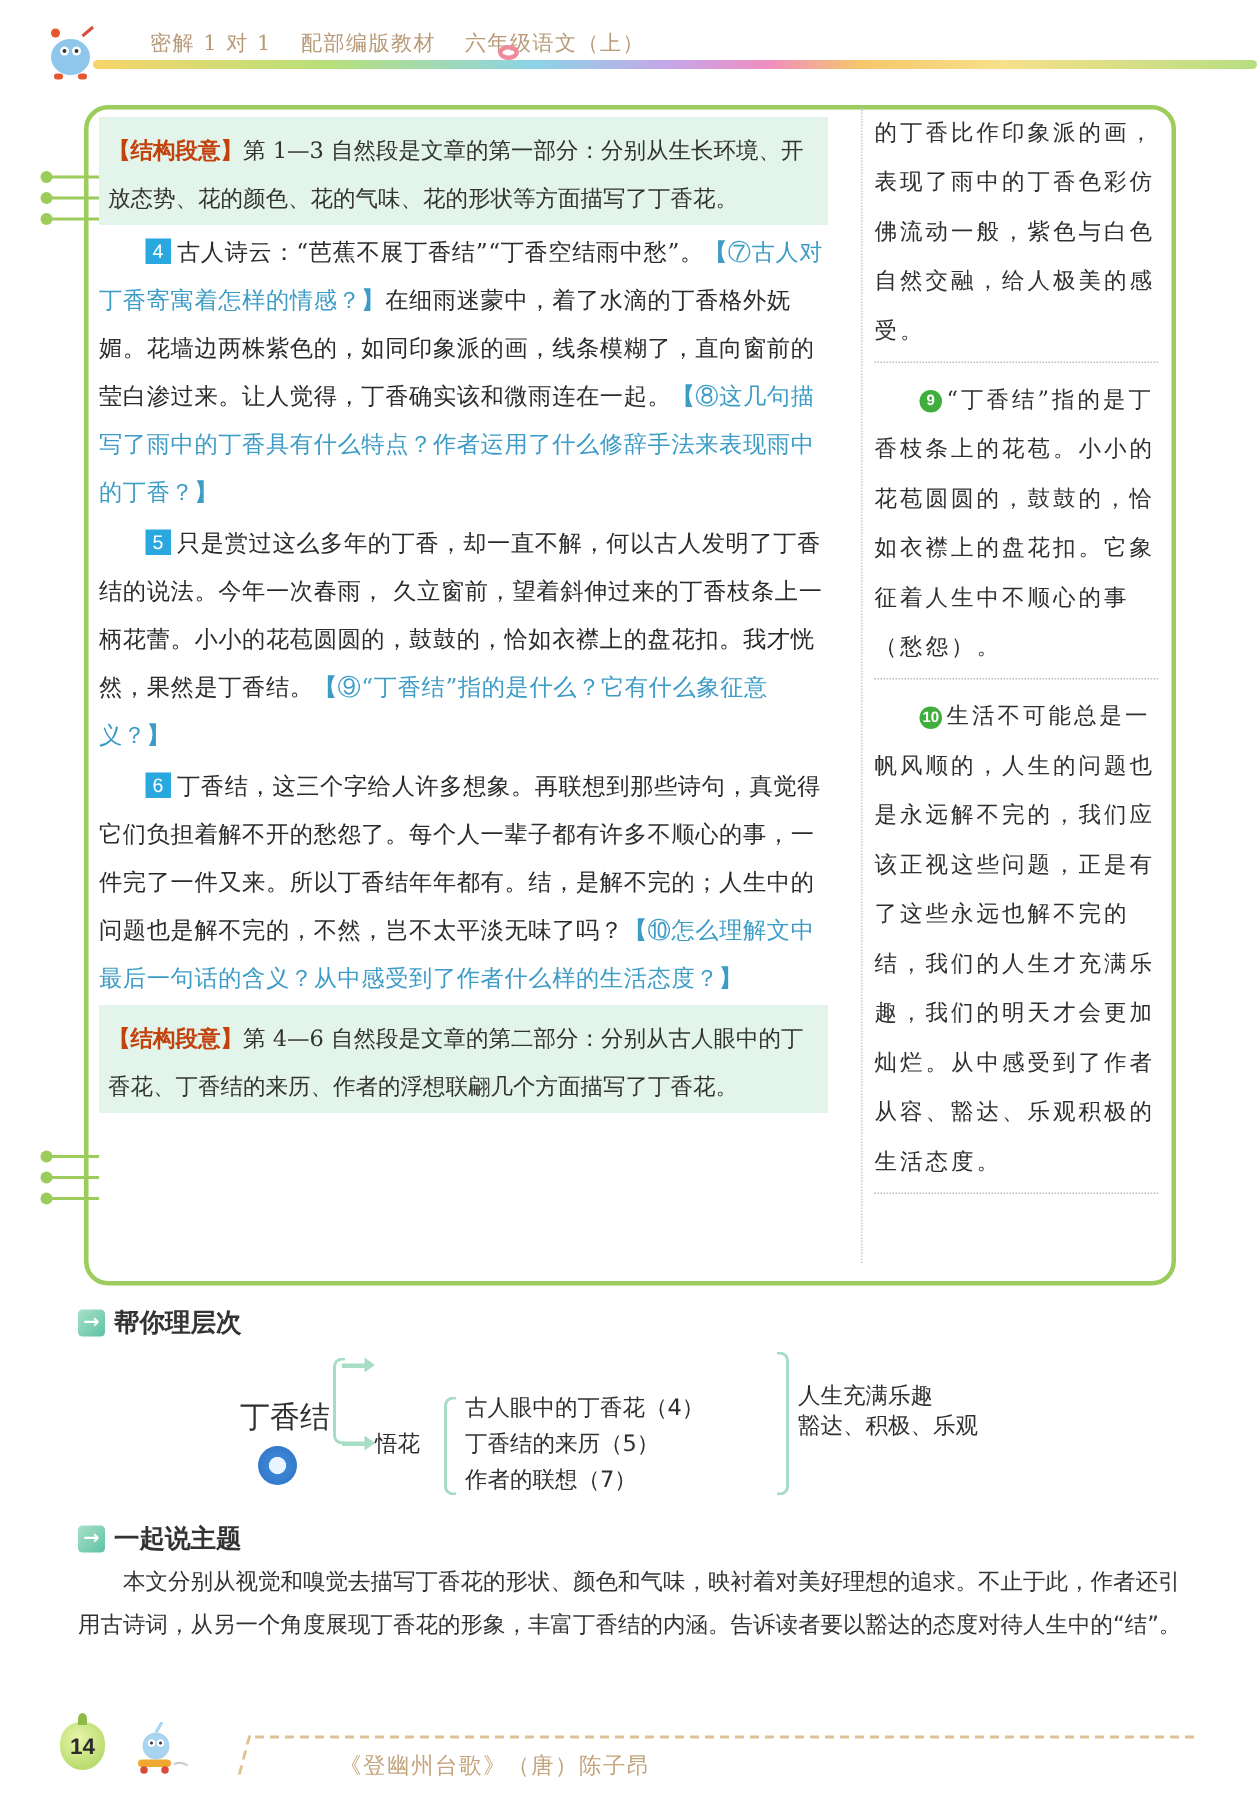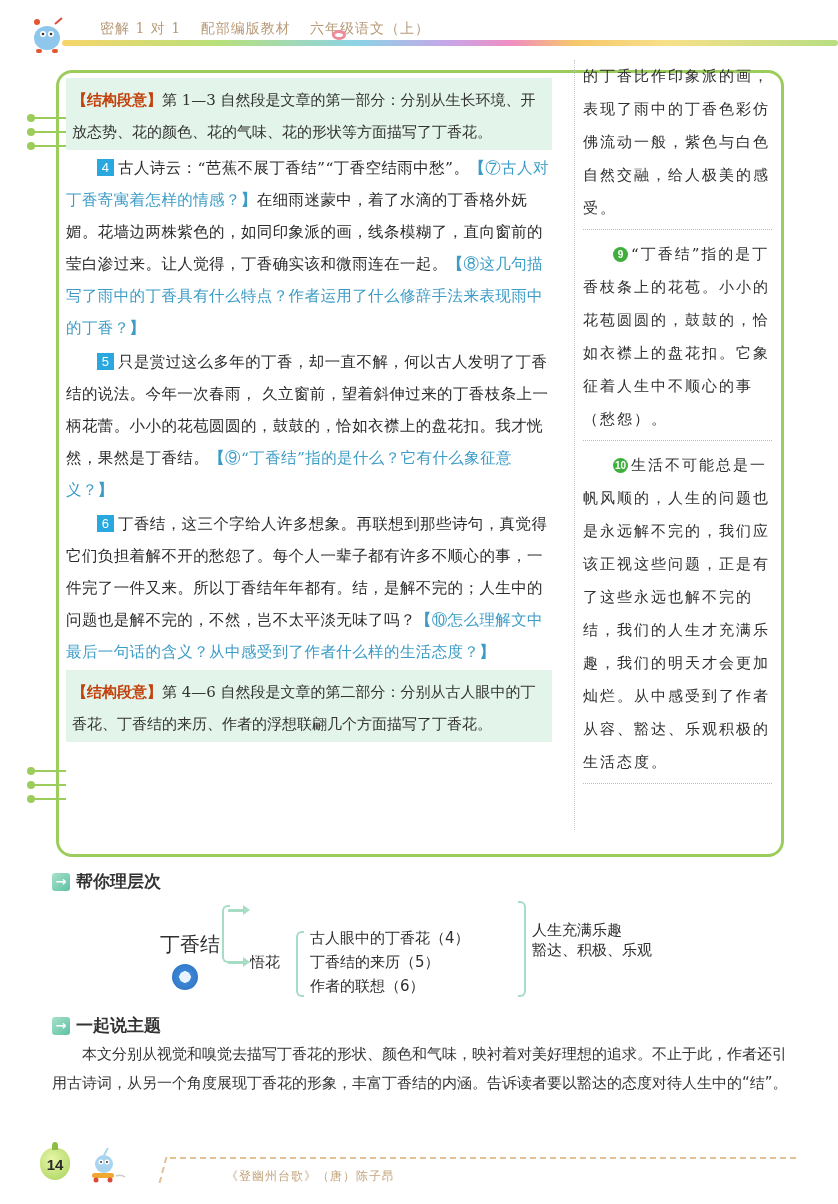--- a/index.html
+++ b/index.html
@@ -11,21 +11,21 @@
   .mascot-top { position: absolute; left: 28px; top: 14px; width: 38px; height: 40px; }
   .header-title { position: absolute; left: 100px; top: 20px; font-size: 14px; color: #b89a78; letter-spacing: 1px; white-space: nowrap; }
   .header-title span { margin-right: 14px; }
   .rainbow { position: absolute; left: 62px; top: 40px; width: 776px; height: 6px; border-radius: 3px;
     background: linear-gradient(90deg, #f7d56a 0%, #b8e07a 20%, #8cd3e6 38%, #c8a5e8 50%, #f08ec0 58%, #f6c76b 66%, #f7e08a 78%, #b7de82 100%); }
   .loop { position: absolute; left: 332px; top: 30px; width: 14px; height: 10px; border: 3px solid #ee8a9a; border-radius: 50%; }
 
   
   .main-box { position: absolute; left: 56px; top: 70px; width: 728px; height: 787px; border: 3px solid #9ccc5c; border-radius: 16px; }
   .left-col { position: absolute; left: 66px; top: 78px; width: 486px; }
-  .right-col { position: absolute; left: 574px; top: 60px; width: 198px; border-left: 1px dotted #c9c9c9; padding-left: 8px; height: 770px; }
+  .right-col { position: absolute; left: 574px; top: 72px; width: 198px; border-left: 1px dotted #c9c9c9; padding-left: 8px; height: 770px; }
 
   .structure-block { background: #e3f4ea; padding: 6px 8px 2px 6px; font-size: 15px; line-height: 32px; color: #333; }
   .structure-block .tag { font-family: "DejaVu Sans", "Liberation Sans", sans-serif; font-weight: bold; color: #c2410c; }
   .para { font-size: 15.5px; line-height: 32px; text-indent: 2em; color: #2b2b2b; margin-top: 2px; letter-spacing: 0.4px; }
   .num-badge { display: inline-block; text-indent: 0; width: 17px; height: 17px; background: #29a8e0; color: #fff; font-family: "Liberation Sans", sans-serif; font-size: 13px; line-height: 17px; text-align: center; margin-right: 4px; vertical-align: 1px; }
   .question { color: #3c9cc6; }
   .question .bk { font-family: "DejaVu Sans", "Liberation Sans", sans-serif; font-weight: bold; }
 
   
   .connector { position: absolute; left: 30px; width: 36px; height: 2px; background: #9ccc5c; }
@@ -49,21 +49,21 @@
   .clock { position: absolute; left: 172px; top: 964px; width: 26px; height: 26px; border-radius: 50%; background: radial-gradient(circle, #e8f4ff 30%, #3b86d6 32%, #2f6fc0 100%); }
 
   .summary { position: absolute; left: 52px; top: 1040px; width: 736px; font-family: "DejaVu Sans", "Liberation Sans", sans-serif; font-size: 15px; line-height: 29px; color: #333; text-indent: 2em; }
 
   
   .page-apple { position: absolute; left: 40px; top: 1148px; width: 30px; height: 32px; border-radius: 45% 45% 50% 50%; background: radial-gradient(circle at 40% 35%, #e7f5a8, #a7d25a); font-family: "Liberation Sans", sans-serif; font-size: 15px; font-weight: bold; color: #2a2a2a; text-align: center; line-height: 34px; }
   .page-apple::before { content: ""; position: absolute; left: 12px; top: -6px; width: 6px; height: 8px; background: #8dbb45; border-radius: 50% 50% 0 0; }
   .mascot-bottom { position: absolute; left: 86px; top: 1148px; width: 40px; height: 36px; }
   .footer-line { position: absolute; left: 170px; top: 1157px; width: 626px; border-top: 2px dashed #dfc193; }
   .footer-slash { position: absolute; left: 162px; top: 1157px; width: 2px; height: 26px; border-left: 2px dashed #dfc193; transform: skewX(-15deg); }
-  .footer-quote { position: absolute; left: 226px; top: 1168px; font-size: 12px; color: #c4a47c; letter-spacing: 1px; }
+  .footer-quote { position: absolute; left: 226px; top: 1168px; font-size: 15px; color: #c4a47c; letter-spacing: 1px; }
 </style>
 </head>
 <body>
 
 <div class="header">
   <svg class="mascot-top" viewBox="0 0 38 40">
     <ellipse cx="19" cy="24" rx="13" ry="12" fill="#8fc6ec"></ellipse>
     <circle cx="15" cy="20" r="3" fill="#fff"></circle>
       <circle cx="23" cy="20" r="3" fill="#fff"></circle>
     <circle cx="15" cy="20" r="1.3" fill="#333"></circle>
@@ -132,21 +132,21 @@
 
 <div class="diagram">
   <div class="node" style="left:160px; top:36px; font-size:20px;">丁香结</div>
   <div class="brace" style="left:222px; top:10px; width:8px; height:58px;"></div>
   <div class="garrow" style="left:228px; top:14px; width:16px;"></div>
   <div class="garrow" style="left:228px; top:66px; width:16px;"></div>
   <div class="node" style="left:250px; top:58px;">悟花</div>
   <div class="brace" style="left:296px; top:36px; width:8px; height:66px;"></div>
   <div class="node" style="left:310px; top:34px;">古人眼中的丁香花（4）</div>
   <div class="node" style="left:310px; top:58px;">丁香结的来历（5）</div>
-  <div class="node" style="left:310px; top:82px;">作者的联想（6）</div>
+  <div class="node" style="left:310px; top:82px;">作者的联想（7）</div>
   <div class="brace-r" style="left:518px; top:6px; width:8px; height:96px;"></div>
   <div class="node" style="left:532px; top:26px;">人生充满乐趣</div>
   <div class="node" style="left:532px; top:46px;">豁达、积极、乐观</div>
 </div>
 <div class="clock"></div>
 
 <div class="section-heading" style="top:1014px">
   <span class="arrow-icon">→</span>
   <span>一起说主题</span>
 </div>

